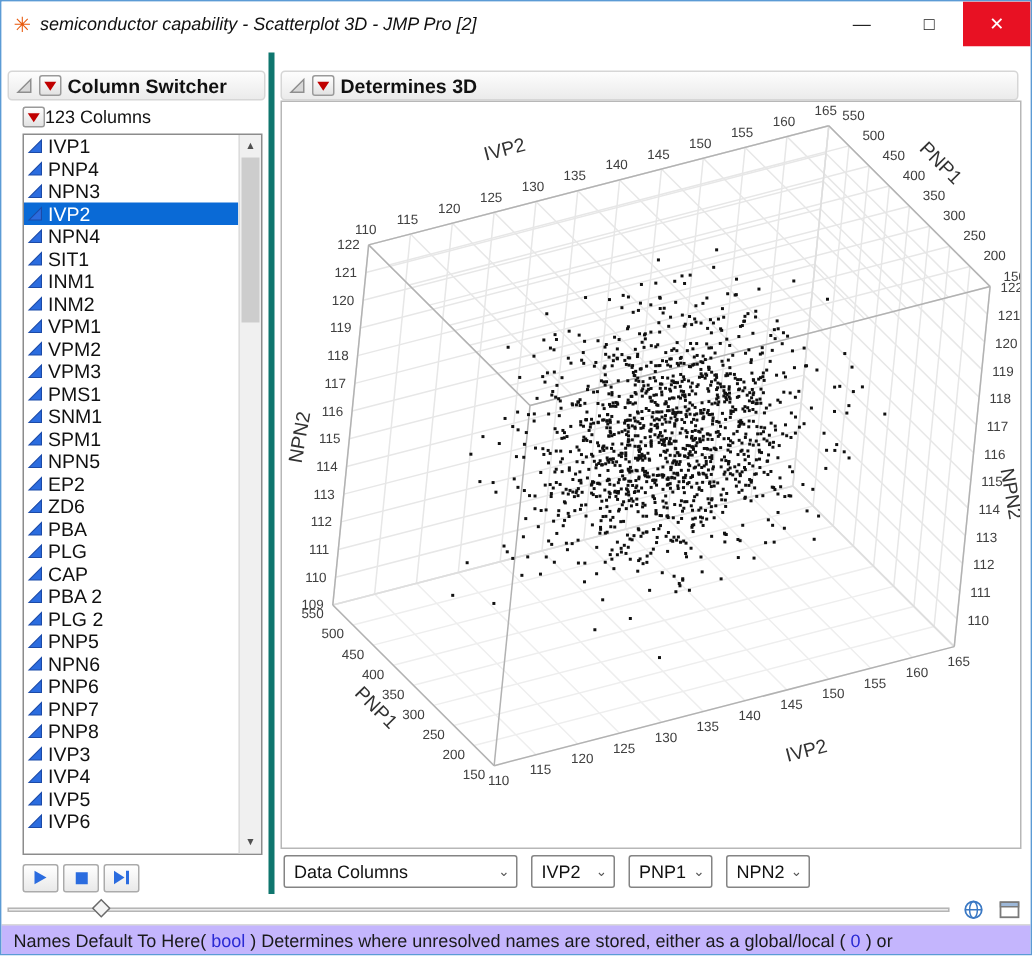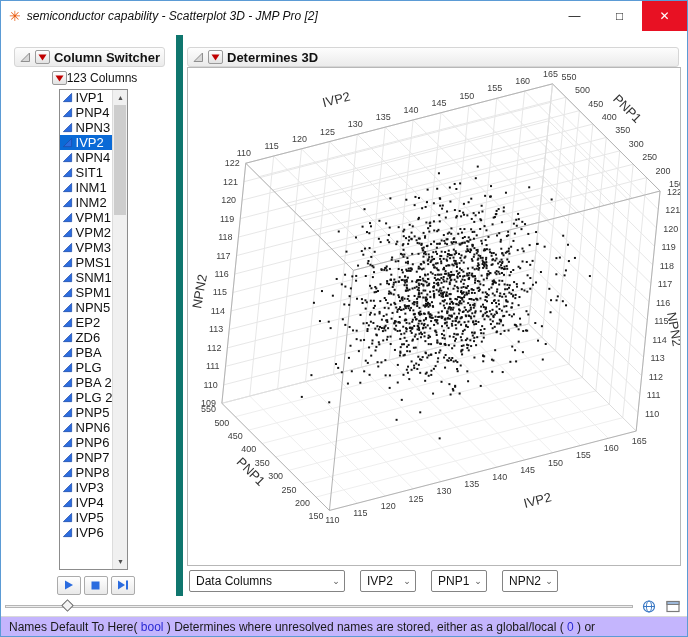--- a/index.html
+++ b/index.html
@@ -8,21 +8,21 @@
 
   
   .titlebar { flex:0 0 30px; display:flex; align-items:center; background:#fff; }
   .title-icon { margin:0 6px 0 8px; color:#e8590c; font-size:14px; line-height:1; }
   .title-text { font-size:12px; color:#111; flex:1; white-space:nowrap; overflow:hidden;font-style:italic; }
   .win-btn { width:45px; height:30px; display:flex; align-items:center; justify-content:center; font-size:12px; color:#222; }
   .win-btn.close { background:#e81123; color:#fff; }
 
   
   .main { flex:1 1 auto; display:flex; padding:4px 0 0 4px; overflow:hidden; background:#fff; }
-  .left-panel { width:178px; display:flex; flex-direction:column; padding-top:12px; border-right:7px solid #0f766e;align-items:center; }
+  .left-panel { width:178px; display:flex; flex-direction:column; padding-top:12px; border-right:4px solid #0f766e; }
   .right-panel { flex:1; display:flex; flex-direction:column; padding:12px 6px 0 4px; min-width:0; }
 
   .outline-header { height:20px; flex:0 0 20px; display:flex; align-items:center; gap:4px; border:1px solid #d6d6d6; border-radius:3px; background:linear-gradient(#fdfdfd,#ebebeb); padding:0 4px; font-weight:bold; font-size:13px; color:#111; margin-right:2px; }
   .disc { width:12px; height:12px; flex:0 0 12px; }
   .red-tri-btn { width:15px; height:14px; flex:0 0 15px; border:1px solid #9a9a9a; background:linear-gradient(#fff,#e2e2e2); display:flex; align-items:center; justify-content:center; border-radius:2px; }
 
   .subtitle-row { height:20px; flex:0 0 20px; display:flex; align-items:center; gap:0; padding:3px 2px 1px 10px; font-size:12px; color:#111; }
 
   .list-box { flex:1 1 auto; margin:2px 4px 0 10px; border:1px solid #8c8c8c; background:#fff; display:flex; overflow:hidden; }
   .list-rows { flex:1; overflow:hidden; }
@@ -34,21 +34,21 @@
   .sb-track { flex:1; position:relative; }
   .sb-thumb { position:absolute; top:0; left:1px; right:1px; height:110px; background:#cdcdcd; }
 
   .playbar { flex:0 0 26px; display:flex; align-items:center; gap:3px; padding:4px 0 0 10px; }
   .pb-btn { width:24px; height:19px; border:1px solid #ababab; background:linear-gradient(#fff,#e9e9e9); display:flex; align-items:center; justify-content:center; border-radius:2px; }
 
   .plot-frame { flex:1 1 auto; border:1px solid #b7b7b7; background:#fff; overflow:hidden; min-height:0; }
   #plot3d { display:block; width:100%; height:100%; }
   #plot3d text { font-family:"Liberation Sans", sans-serif; }
 
-  .controls-row { flex:0 0 30px; display:flex; align-items:center; gap:15px; padding:4px 0 4px 2px; }
+  .controls-row { flex:0 0 30px; display:flex; align-items:center; gap:9px; padding:4px 0 4px 2px; }
   .combo { height:22px; border:1px solid #848484; background:#fff; display:flex; align-items:center; font-size:12px; color:#111; padding-left:6px; border-radius:2px; }
   .combo .chev { margin-left:auto; width:16px; text-align:center; color:#555; font-size:9px; }
   .combo.wide { width:156px; } .combo.small { width:56px; }
 
   .slider-row { flex:0 0 20px; display:flex; align-items:center; padding:0 6px 0 4px; gap:8px; background:#fff; }
   .slider-track-wrap { flex:1; position:relative; height:16px; }
   .slider-track { position:absolute; left:0; right:0; top:7px; height:3px; background:#ededed; border:1px solid #b5b5b5; }
   .slider-thumb { position:absolute; left:58px; top:3px; width:9px; height:9px; background:#f4f4f4; border:1px solid #6a6a6a; transform:rotate(45deg); }
   .mini-icon { width:16px; height:15px; flex:0 0 16px; }
 
@@ -197,20 +197,26 @@
               <svg class="col-icon" viewBox="0 0 12 12">
                 <path d="M1.5 10.5 L10.5 10.5 L10.5 1.5 Z" fill="#2b6cdf" stroke="#1b4aa8" stroke-width="0.8"></path>
               </svg>
               <span class="row-label">PBA</span>
             </div>
             <div class="list-row">
               <svg class="col-icon" viewBox="0 0 12 12">
                 <path d="M1.5 10.5 L10.5 10.5 L10.5 1.5 Z" fill="#2b6cdf" stroke="#1b4aa8" stroke-width="0.8"></path>
               </svg>
               <span class="row-label">PLG</span>
+            </div>
+            <div class="list-row">
+              <svg class="col-icon" viewBox="0 0 12 12">
+                <path d="M1.5 10.5 L10.5 10.5 L10.5 1.5 Z" fill="#2b6cdf" stroke="#1b4aa8" stroke-width="0.8"></path>
+              </svg>
+              <span class="row-label">CAP</span>
             </div>
             <div class="list-row">
               <svg class="col-icon" viewBox="0 0 12 12">
                 <path d="M1.5 10.5 L10.5 10.5 L10.5 1.5 Z" fill="#2b6cdf" stroke="#1b4aa8" stroke-width="0.8"></path>
               </svg>
               <span class="row-label">PBA 2</span>
             </div>
             <div class="list-row">
               <svg class="col-icon" viewBox="0 0 12 12">
                 <path d="M1.5 10.5 L10.5 10.5 L10.5 1.5 Z" fill="#2b6cdf" stroke="#1b4aa8" stroke-width="0.8"></path>

